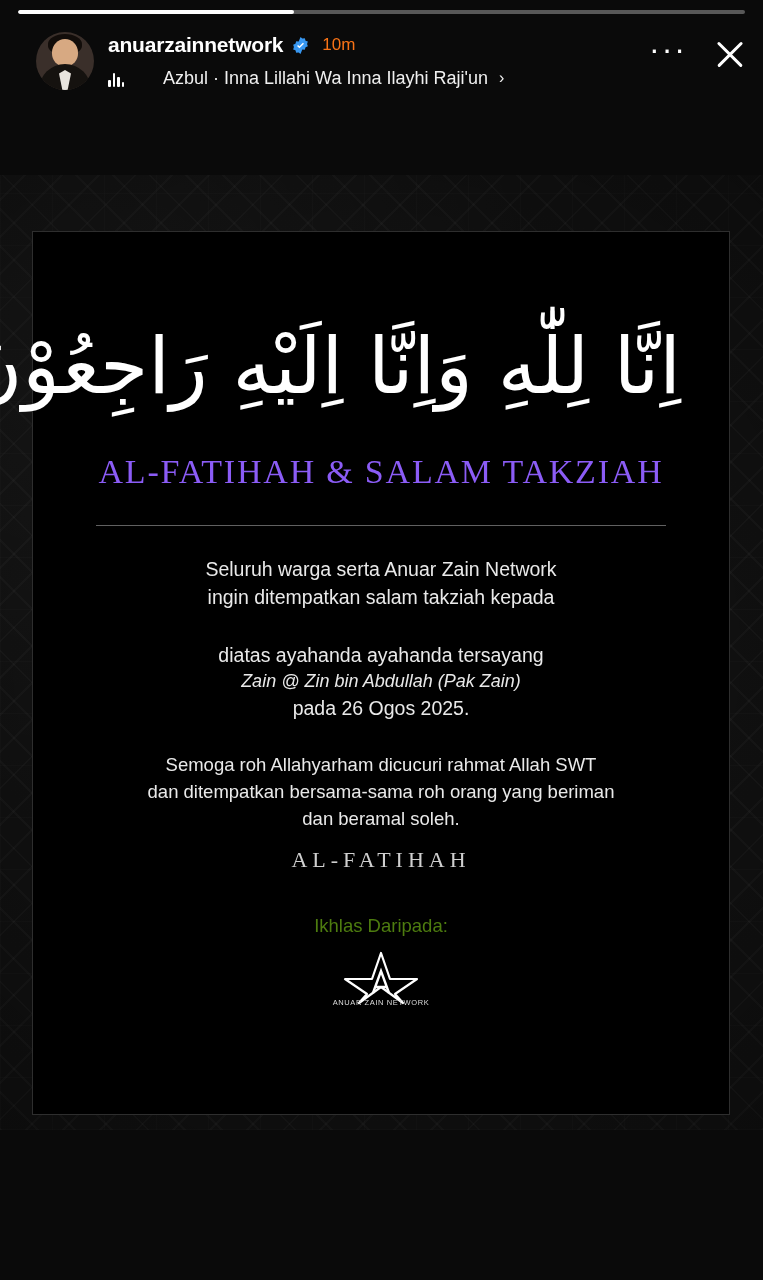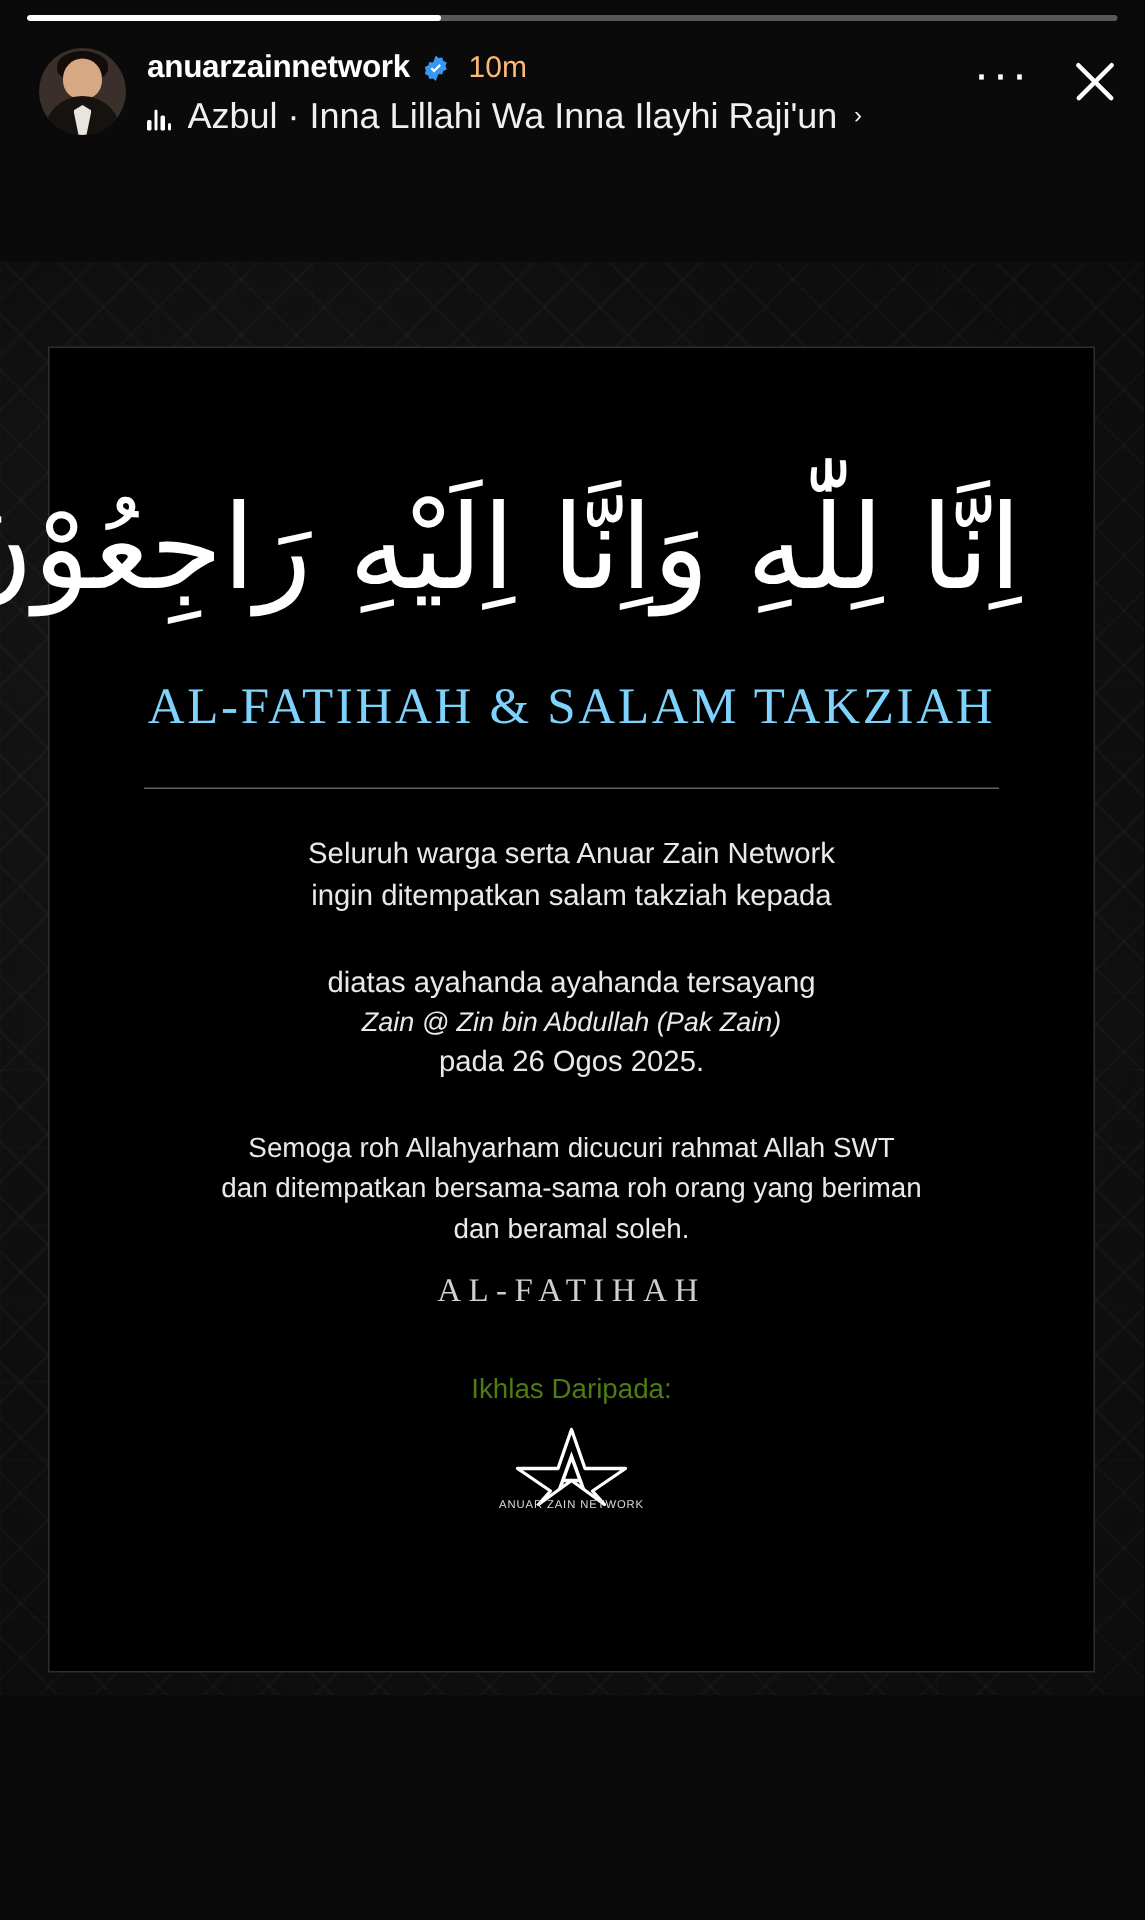--- a/index.html
+++ b/index.html
@@ -32,21 +32,21 @@
   .progress-fill {
     height: 100%;
     border-radius: 2px;
     background: #ffffff;
   }
 
   
   .header {
     position: absolute;
     top: 22px;
-    left: 8px;
+    left: 18px;
     right: 0;
     height: 80px;
     display: flex;
     align-items: flex-start;
     padding: 8px 16px 0 18px;
     z-index: 6;
   }
   .avatar {
     width: 58px;
     height: 58px;
@@ -116,22 +116,22 @@
     letter-spacing: -0.2px;
     white-space: nowrap;
   }
   .verified {
     width: 19px;
     height: 19px;
     flex: 0 0 19px;
     display: block;
   }
   .timestamp {
-    color: #fdba74;
-    font-size: 20px;
+    color: #f97316;
+    font-size: 17px;
     margin-left: 4px;
   }
   .line2 {
     display: flex;
     align-items: center;
     gap: 9px;
     margin-top: 5px;
     height: 26px;
   }
   .music-icon {
@@ -147,24 +147,25 @@
     width: 2.5px;
     background: #fff;
     border-radius: 1px;
   }
   .music-icon i:nth-child(1) { height: 7px; }
   .music-icon i:nth-child(2) { height: 14px; }
   .music-icon i:nth-child(3) { height: 10px; }
   .music-icon i:nth-child(4) { height: 5px; }
   .music-text {
     color: #f0f0f0;
-    font-size: 24px;
+    font-size: 18px;
     white-space: nowrap;
     overflow: hidden;
     text-overflow: ellipsis;
+    margin-left: 28px;
   }
   .music-chevron {
     color: #f0f0f0;
     font-size: 16px;
     line-height: 1;
     margin-left: 2px;
   }
 
   .head-actions {
     display: flex;
@@ -252,21 +253,21 @@
     color: #fff;
     direction: rtl;
     letter-spacing: 1px;
     white-space: nowrap;
   }
   .headline {
     margin-top: 34px;
     font-family: "Liberation Serif", serif;
     font-size: 34px;
     letter-spacing: 1.8px;
-    color: #7dd3fc;
+    color: #8b5cf6;
   }
   .divider {
     margin: 34px auto 0;
     width: 570px;
     height: 1px;
     background: rgba(255,255,255,0.38);
   }
 
   .para {
     margin-top: 30px;

